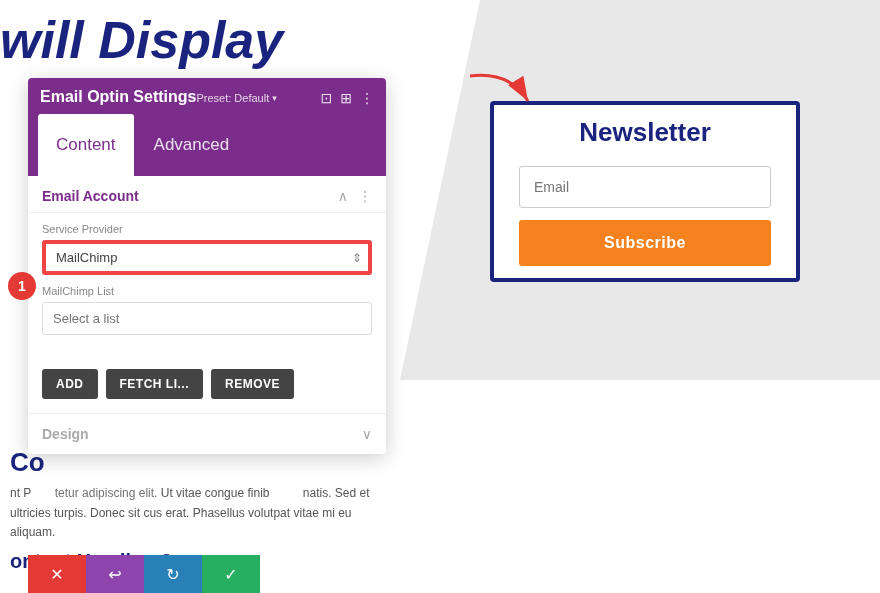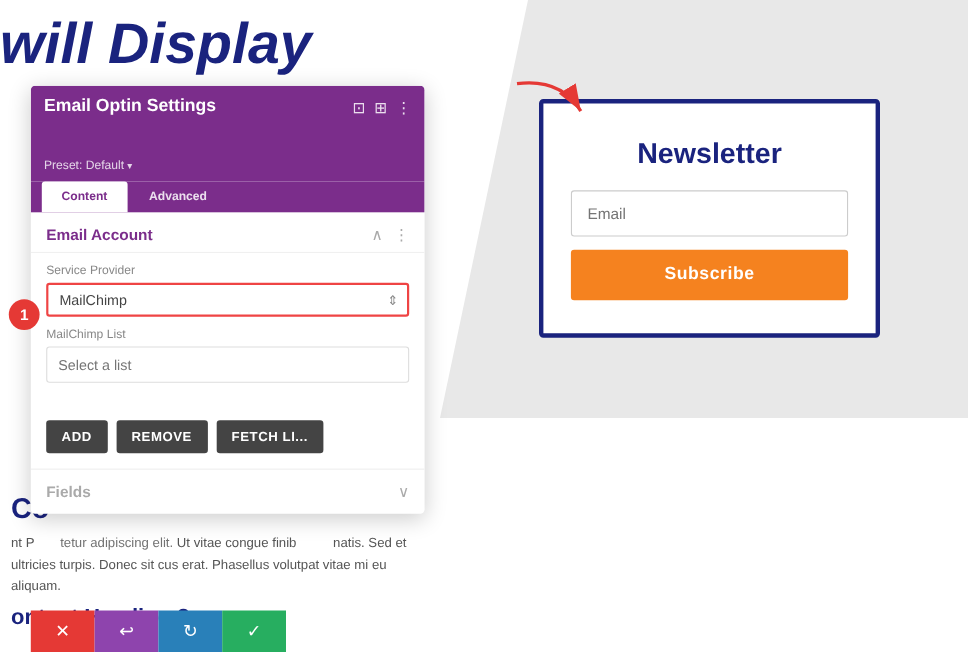--- a/index.html
+++ b/index.html
@@ -70,22 +70,20 @@
     .panel-header {
       background: #7b2d8b;
       padding: 10px 12px 8px;
       display: flex;
       align-items: flex-start;
       justify-content: space-between;
     }
 
     .panel-header-left {
       display: flex;
-      flex-direction: column;
-      gap: 37px;
     }
 
     .panel-title {
       color: #fff;
       font-size: 16px;
       font-weight: 700;
     }
 
     .panel-preset {
       color: rgba(255,255,255,0.8);
@@ -115,23 +113,23 @@
 
     
     .panel-tabs {
       background: #7b2d8b;
       display: flex;
       padding: 0 10px;
       gap: 2px;
     }
 
     .tab {
-      padding: 8px 18px;
-      font-size: 11px;
-      font-weight: 700;
+      padding: 21px 18px;
+      font-size: 17px;
+      font-weight: 400;
       color: rgba(255,255,255,0.85);
       cursor: pointer;
       border-radius: 3px 3px 0 0;
     }
 
     .tab.active {
       background: #fff;
       color: #7b2d8b;
     }
 
@@ -178,21 +176,21 @@
       font-weight: 500;
     }
 
     .select-wrapper {
       position: relative;
     }
 
     .select-field {
       width: 100%;
       padding: 6px 10px;
-      border: 2px solid #ef4444;
+      border: 4px solid #ef4444;
       border-radius: 3px;
       font-size: 13px;
       color: #444;
       background: #fff;
       appearance: none;
       cursor: pointer;
     }
 
     .select-arrow {
       position: absolute;
@@ -287,27 +285,27 @@
     }
 
     .btn-red { background: #e53935; }
     .btn-purple { background: #8e44ad; }
     .btn-blue { background: #2980b9; }
     .btn-green { background: #27ae60; }
 
     
     .newsletter-card {
       position: absolute;
-      top: 90px;
+      top: 101px;
       right: 80px;
       width: 310px;
       background: #fff;
       border: 4px solid #1a237e;
       border-radius: 4px;
-      padding: 30px 25px;
+      padding: 12px 25px;
       z-index: 5;
       text-align: center;
     }
 
     .newsletter-title {
       font-size: 26px;
       font-weight: 900;
       color: #1a237e;
       margin-bottom: 18px;
     }
@@ -431,27 +429,27 @@
       </div>
     </div>
 
     
     <div class="list-label">MailChimp List</div>
     <input class="list-input" type="text" placeholder="Select a list" style="">
 
     
     <div class="action-buttons">
       <button class="btn-action btn-dark">ADD</button>
+      <button class="btn-action btn-dark">FETCH LI...</button>
       <button class="btn-action btn-dark">REMOVE</button>
-      <button class="btn-action btn-dark">FETCH LI...</button>
     </div>
 
     
     <div class="fields-section">
-      <span class="fields-title">Fields</span>
+      <span class="fields-title">Design</span>
       <span class="fields-arrow">∨</span>
     </div>
 
   </div>
 </div>
 
 <div class="step-badge">1</div>
 
 <div class="bottom-toolbar">
   <button class="toolbar-btn btn-red">

